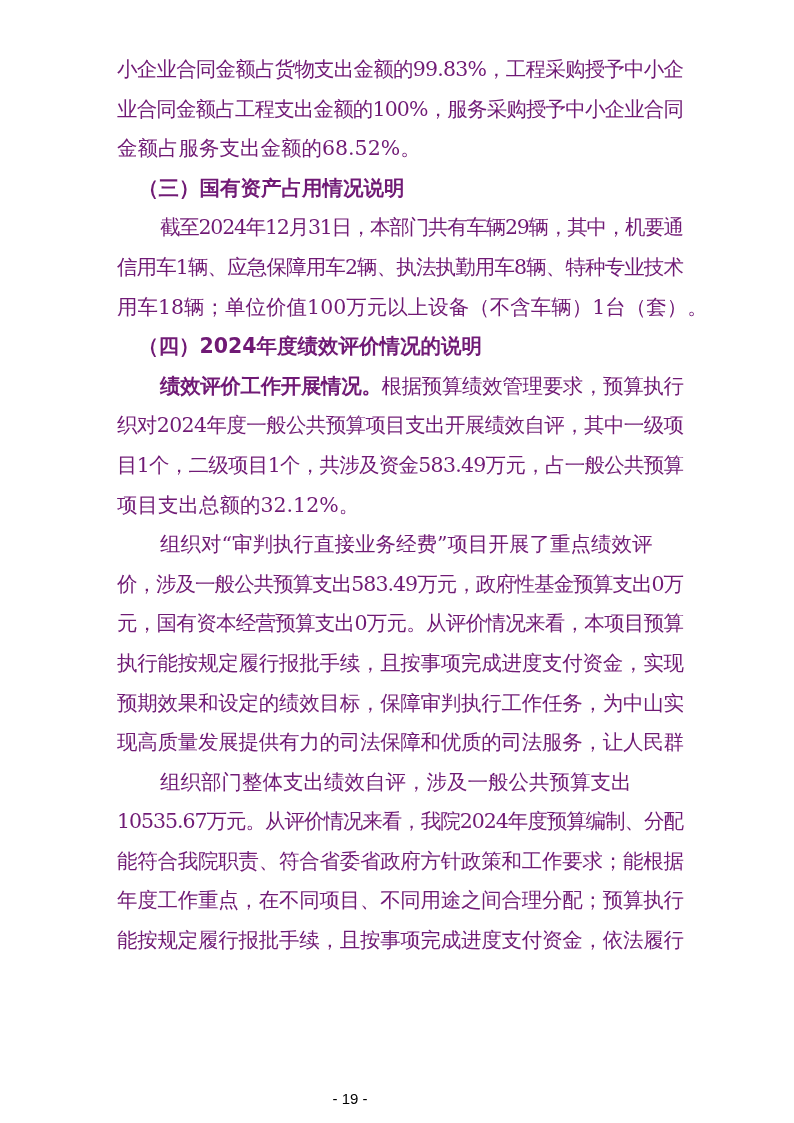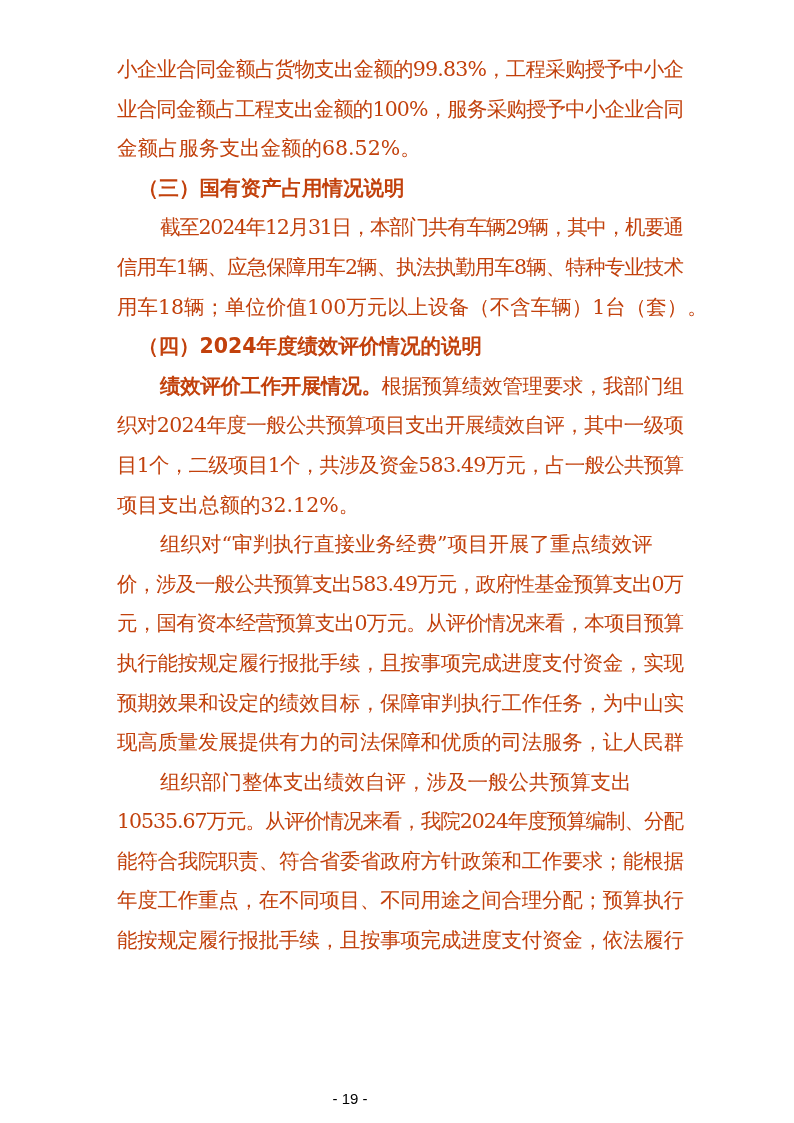--- a/index.html
+++ b/index.html
@@ -2,21 +2,21 @@
 <html><head>
   <meta charset="utf-8">
   <style>
     html, body { margin: 0; padding: 0; background: #ffffff; }
     body { width: 794px; height: 1123px; position: relative; overflow: hidden; }
     .page { position: absolute; left: 0; top: 0; width: 794px; height: 1123px; background: #fff; }
     .textcol { position: absolute; left: 117px; top: 50px; width: 567px; }
     .line {
       height: 39.6px; line-height: 39.6px;
       font-family: "DejaVu Serif", "Liberation Serif", serif;
-      font-size: 20.5px; color: #c2410c;
+      font-size: 20.5px; color: #701a75;
       text-align: justify; text-align-last: justify;
       white-space: nowrap; overflow: visible;
     }
     .line.last { text-align-last: left; }
     .line.indent { padding-left: 43px; }
     .line.heading { font-weight: bold; text-align-last: left; padding-left: 21px; font-family: "DejaVu Sans", "Liberation Sans", sans-serif; }
     .bold { font-weight: bold; font-family: "DejaVu Sans", "Liberation Sans", sans-serif; }
     .footer {
       position: absolute; left: 0; width: 700px; top: 1090px; text-align: center;
       font-family: "Liberation Sans", sans-serif; font-size: 15px; color: #000;
@@ -28,21 +28,21 @@
 <div class="page">
   <div class="textcol" id="textcol">
       <div class="line" style="letter-spacing: -0.789062px; text-align-last: left; text-align: left;">小企业合同金额占货物支出金额的99.83%，工程采购授予中小企</div>
       <div class="line" style="letter-spacing: -0.848599px; text-align-last: left; text-align: left;">业合同金额占工程支出金额的100%，服务采购授予中小企业合同</div>
       <div class="line last">金额占服务支出金额的68.52%。</div>
       <div class="line heading">（三）国有资产占用情况说明</div>
       <div class="line indent" style="letter-spacing: -1.23125px; text-align-last: left; text-align: left;">截至2024年12月31日，本部门共有车辆29辆，其中，机要通</div>
       <div class="line" style="letter-spacing: -0.884159px; text-align-last: left; text-align: left;">信用车1辆、应急保障用车2辆、执法执勤用车8辆、特种专业技术</div>
       <div class="line last">用车18辆；单位价值100万元以上设备（不含车辆）1台（套）。</div>
       <div class="line heading">（四）2024年度绩效评价情况的说明</div>
-      <div class="line indent" style="letter-spacing: -0.36px; text-align-last: left; text-align: left;"><span class="bold">绩效评价工作开展情况。</span><span>根据预算绩效管理要求，我部门组</span></div>
+      <div class="line indent" style="letter-spacing: -0.36px; text-align-last: left; text-align: left;"><span class="bold">绩效评价工作开展情况。</span><span>根据预算绩效管理要求，预算执行</span></div>
       <div class="line" style="letter-spacing: -0.626616px; text-align-last: left; text-align: left;">织对2024年度一般公共预算项目支出开展绩效自评，其中一级项</div>
       <div class="line" style="letter-spacing: -0.736391px; text-align-last: left; text-align: left;">目1个，二级项目1个，共涉及资金583.49万元，占一般公共预算</div>
       <div class="line last">项目支出总额的32.12%。</div>
       <div class="line indent" style="letter-spacing: 0px; text-align-last: left; text-align: left;">组织对“审判执行直接业务经费”项目开展了重点绩效评</div>
       <div class="line" style="letter-spacing: -0.976815px; text-align-last: left; text-align: left;">价，涉及一般公共预算支出583.49万元，政府性基金预算支出0万</div>
       <div class="line" style="letter-spacing: -0.71596px; text-align-last: left; text-align: left;">元，国有资本经营预算支出0万元。从评价情况来看，本项目预算</div>
       <div class="line" style="letter-spacing: -0.259259px; text-align-last: left; text-align: left;">执行能按规定履行报批手续，且按事项完成进度支付资金，实现</div>
       <div class="line" style="letter-spacing: -0.259259px; text-align-last: left; text-align: left;">预期效果和设定的绩效目标，保障审判执行工作任务，为中山实</div>
       <div class="line" style="letter-spacing: -0.259259px; text-align-last: left; text-align: center;">现高质量发展提供有力的司法保障和优质的司法服务，让人民群</div>
       <div class="line indent" style="letter-spacing: 0px; text-align-last: left; text-align: left;">组织部门整体支出绩效自评，涉及一般公共预算支出</div>

